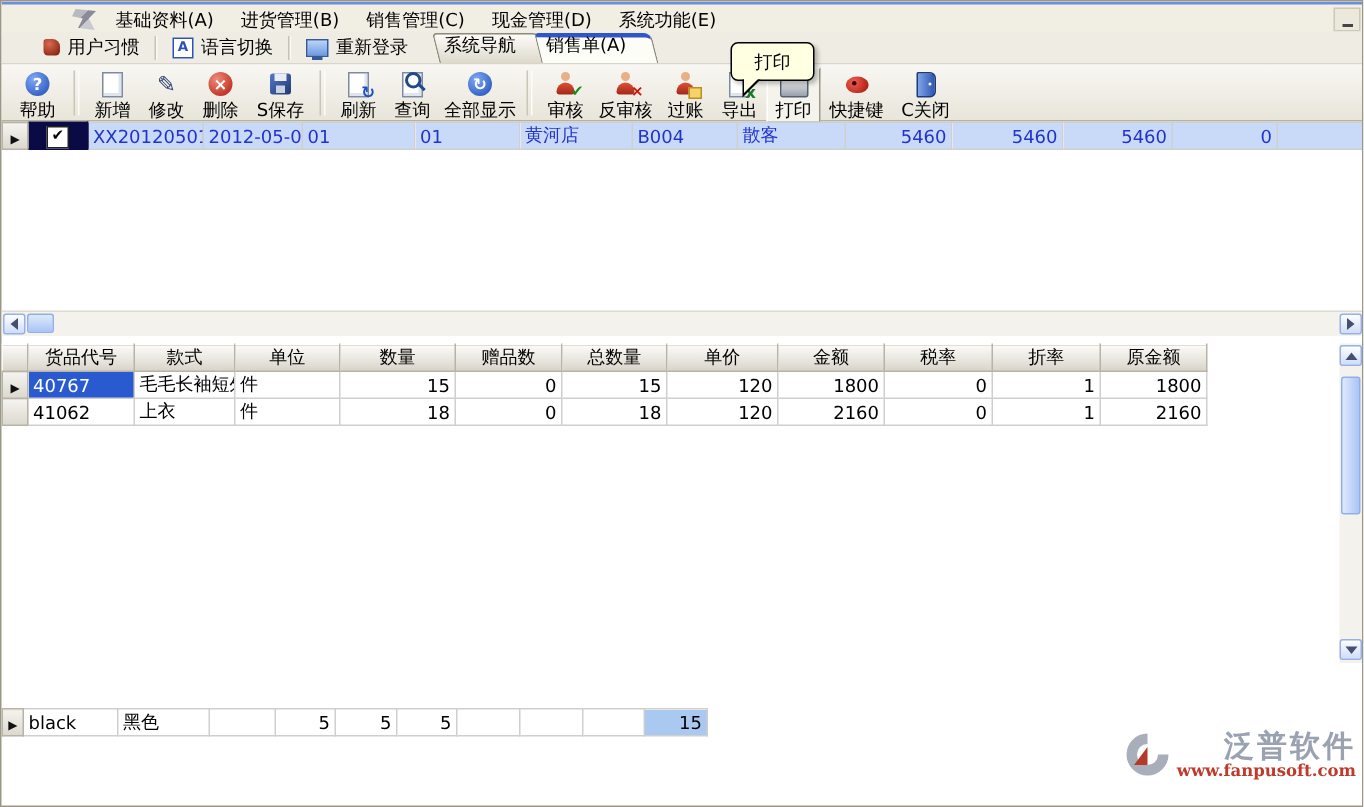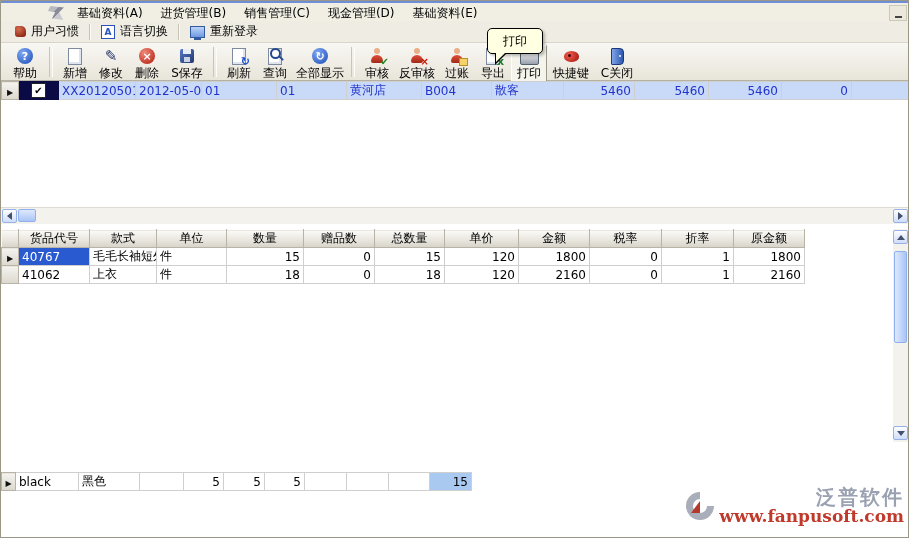--- a/index.html
+++ b/index.html
@@ -18,21 +18,21 @@
   .mspacer{flex:1;}
   .wbtn{width:16px;height:14px;margin-right:3px;display:flex;align-items:center;justify-content:center;
         background:#ece9dc;border:1px solid #cdc9ba;position:relative;}
   .w-min{width:7px;height:2px;background:#444;margin-top:7px;}
   .w-res{width:7px;height:6px;border:1px solid #444;box-shadow:2px -2px 0 -1px #444;}
   .w-x::before,.w-x::after{content:"";position:absolute;left:3px;top:6px;width:10px;height:2px;background:#444;}
   .w-x::before{transform:rotate(45deg);} .w-x::after{transform:rotate(-45deg);}
 
   
   .quickbar{position:absolute;left:0;top:20px;width:100%;height:22px;background:#efede3;
-            border-bottom:1px solid #d9d6c9;display:flex;align-items:center;padding-left:6px;box-sizing:border-box;}
+            border-bottom:1px solid #d9d6c9;display:flex;align-items:center;padding-left:20px;box-sizing:border-box;}
   .qbtn{display:flex;align-items:center;gap:5px;padding:1px 8px;cursor:default;}
   .vsep{width:0;height:16px;border-left:1px solid #c6c3b4;border-right:1px solid #fbfaf6;margin:0 2px;}
   .q-user{width:11px;height:11px;background:radial-gradient(circle at 35% 30%,#d86a50,#7a1a08);
           border-radius:2px 5px 3px 3px;}
   .q-lang{width:12px;height:12px;border:1px solid #2a52b8;background:#fff;color:#2a52b8;font-weight:bold;
           font-size:9px;display:flex;align-items:center;justify-content:center;}
   .q-relogin{width:13px;height:10px;border:1px solid #335a9e;background:linear-gradient(#bcd4f8,#6f9ae0);
              position:relative;}
   .q-relogin::after{content:"";position:absolute;left:3px;bottom:-3px;width:7px;height:2px;background:#335a9e;}
 
@@ -140,35 +140,35 @@
   .vthumb{position:absolute;left:1px;top:22px;width:13px;height:92px;
           background:linear-gradient(90deg,#dfe9fd,#aac4f6);border:1px solid #8fb0ec;border-radius:2px;box-sizing:border-box;}
 
   
   .sizetabs{position:absolute;left:2px;top:451px;display:flex;height:20px;}
 
   
   .watermark{position:absolute;right:4px;top:486px;display:flex;align-items:center;gap:4px;}
   .wm-text{display:flex;flex-direction:column;align-items:flex-end;line-height:1;}
   .wm-brand{font-size:20px;font-weight:bold;color:#9aa2b2;letter-spacing:2px;}
-  .wm-url{font-size:17px;font-weight:bold;color:#c03a2c;font-family:"DejaVu Serif","Liberation Serif",serif;
+  .wm-url{font-size:11px;font-weight:bold;color:#c03a2c;font-family:"DejaVu Serif","Liberation Serif",serif;
           margin-top:1px;}
 </style>
 </head>
 <body>
 
 <div class="app">
 
   <div class="menubar">
     <span class="appicon"></span>
     <span class="mitem">基础资料(A)</span>
     <span class="mitem">进货管理(B)</span>
     <span class="mitem">销售管理(C)</span>
     <span class="mitem">现金管理(D)</span>
-    <span class="mitem">基础资料(E)</span>
+    <span class="mitem">系统功能(E)</span>
     <span class="mspacer"></span>
     <span class="wbtn">
         <span class="w-min"></span>
       </span>
     <span class="wbtn">
         <span class="w-res"></span>
       </span>
     <span class="wbtn w-x"></span>
   </div>
 
@@ -179,20 +179,30 @@
     </div>
     <span class="vsep"></span>
     <div class="qbtn">
       <span class="q-lang">A</span>
       <span>语言切换</span>
     </div>
     <span class="vsep"></span>
     <div class="qbtn">
       <span class="q-relogin"></span>
       <span>重新登录</span>
+    </div>
+    <div class="qtabs">
+      <div class="xtab">
+        <span class="bg"></span>
+        <span class="lbl">系统导航</span>
+      </div>
+      <div class="xtab active">
+        <span class="bg"></span>
+        <span class="lbl">销售单(A)</span>
+      </div>
     </div>
   </div>
 
   <div class="toolbar">
     <div class="tbtn" style="width:38px">
       <span class="ticon">
           <i class="ball blue">?</i>
         </span>
       <span class="tlbl">帮助</span>
     </div>

